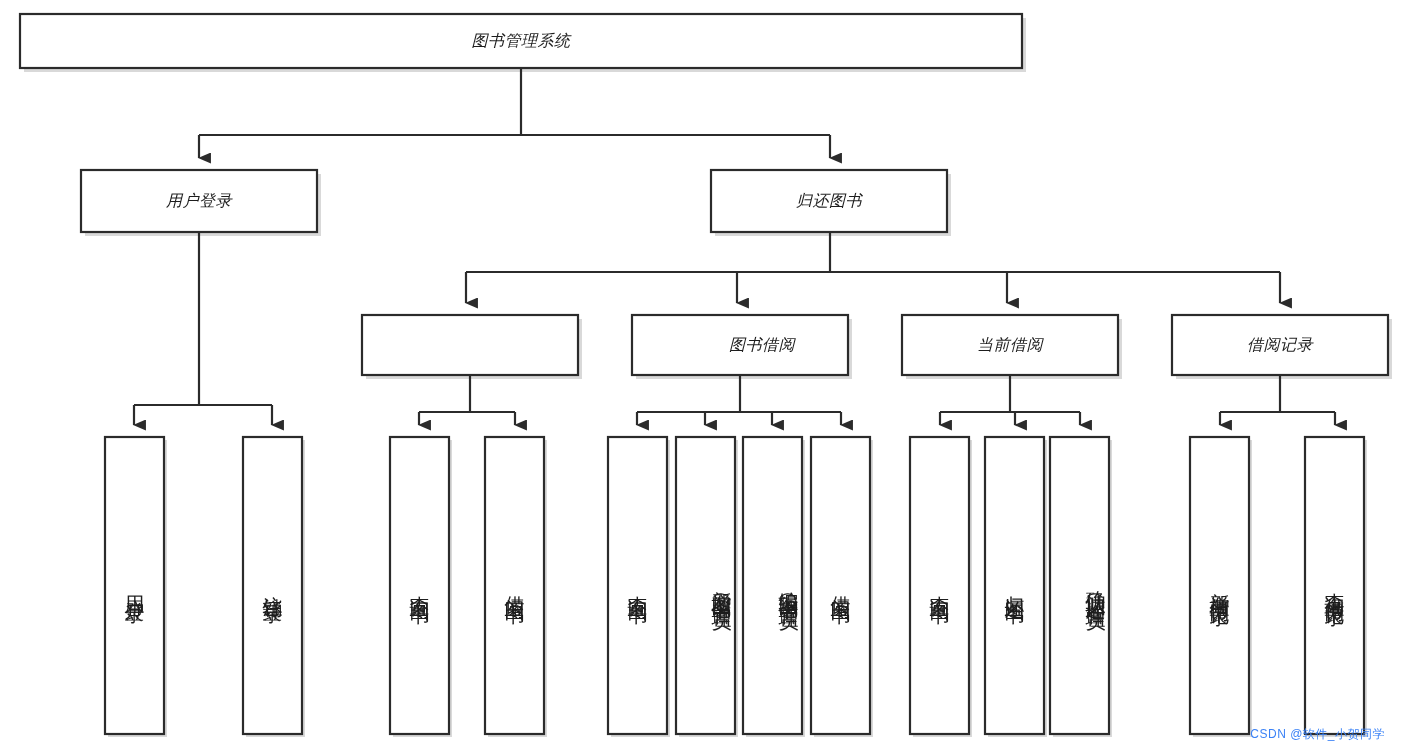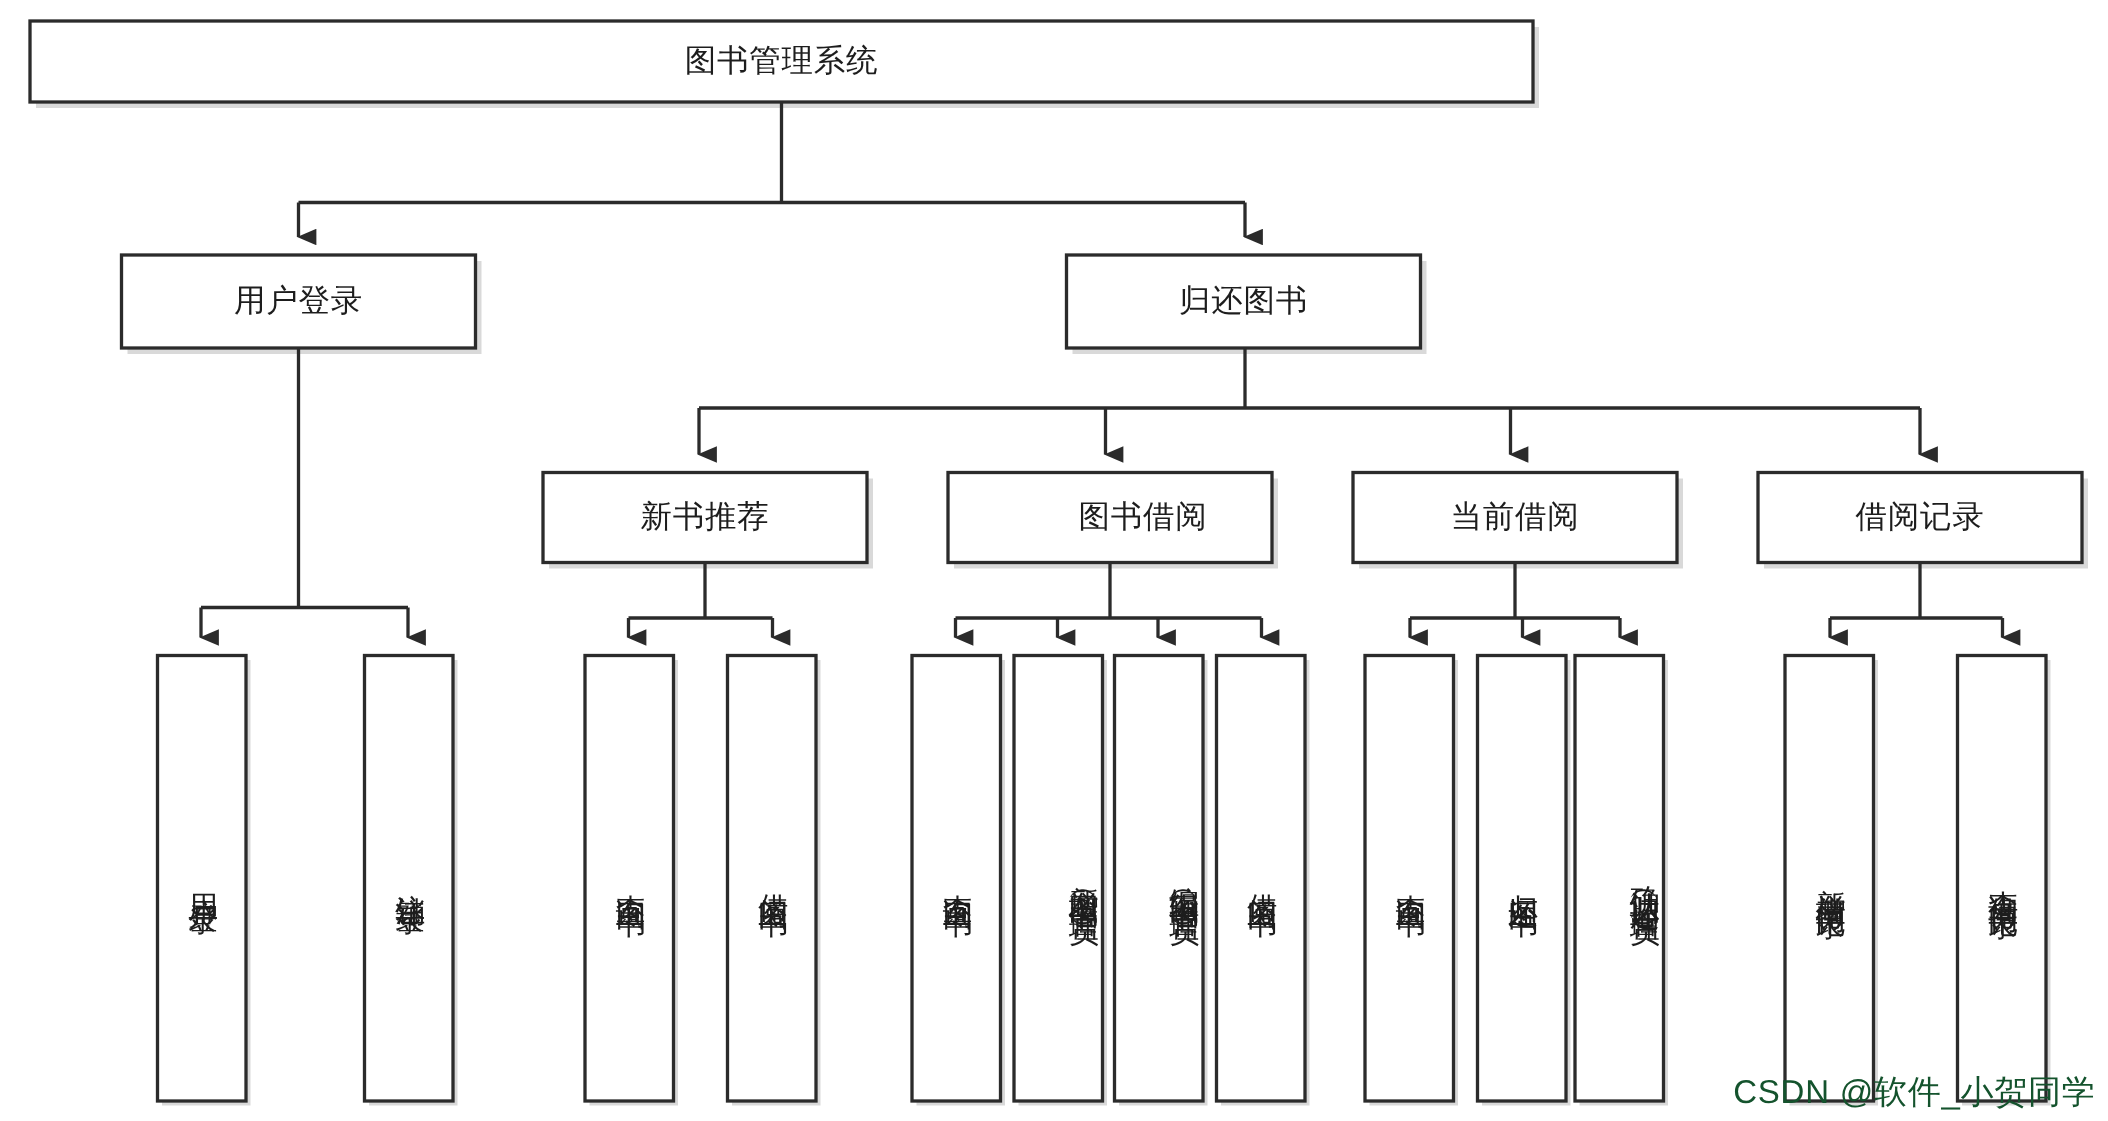--- a/index.html
+++ b/index.html
@@ -47,39 +47,40 @@
     position: absolute;
     display: flex;
     align-items: center;
     justify-content: center;
     color: #1d1d1d;
     font-family: "Liberation Sans", "DejaVu Sans", sans-serif;
     pointer-events: none;
     box-sizing: border-box;
   }
   .node-label.horizontal {
-    font-size: 21px;
+    font-size: 16px;
     line-height: 1.15;
     letter-spacing: 0.5px;
     white-space: nowrap;
+    font-style: italic;
   }
   .node-label.vertical {
     writing-mode: vertical-rl;
     text-orientation: upright;
     font-size: 20px;
     line-height: 1.35;
     letter-spacing: 3px;
     white-space: nowrap;
   }
   .watermark {
     position: absolute;
-    right: 8px;
+    right: 20px;
     bottom: 4px;
-    font-size: 22px;
-    color: #14532d;
+    font-size: 12px;
+    color: #3b82f6;
     font-family: "Liberation Sans", "DejaVu Sans", sans-serif;
     white-space: nowrap;
     letter-spacing: 0.5px;
   }
 </style>
 </head>
 <body>
 
 <div id="diagram-root">
 
@@ -179,21 +180,20 @@
       <rect class="node-box" x="1190" y="437" width="59" height="297"></rect>
       <rect class="node-box" x="1305" y="437" width="59" height="297"></rect>
     </g>
   </svg>
 
   <div class="node-label horizontal" style="left:20px;  top:14px;  width:1002px; height:54px;">图书管理系统</div>
 
   <div class="node-label horizontal" style="left:81px;  top:170px; width:236px; height:62px;">用户登录</div>
   <div class="node-label horizontal" style="left:711px; top:170px; width:236px; height:62px;">归还图书</div>
 
-  <div class="node-label horizontal" style="left:362px;  top:315px; width:216px; height:60px;">新书推荐</div>
   <div class="node-label horizontal" style="left:632px;  top:315px; width:216px; height:60px;padding-left:44px;">图书借阅</div>
   <div class="node-label horizontal" style="left:1172px; top:315px; width:216px; height:60px;">借阅记录</div>
   <div class="node-label horizontal" style="left:902px;  top:315px; width:216px; height:60px;">当前借阅</div>
 
   <div class="node-label vertical" style="left:105px; top:437px; width:59px; height:297px;">用户登录</div>
   <div class="node-label vertical" style="left:243px; top:437px; width:59px; height:297px;">注销登录</div>
 
   <div class="node-label vertical" style="left:390px; top:437px; width:59px; height:297px;">查询图书</div>
   <div class="node-label vertical" style="left:485px; top:437px; width:59px; height:297px;">借阅图书</div>
 

